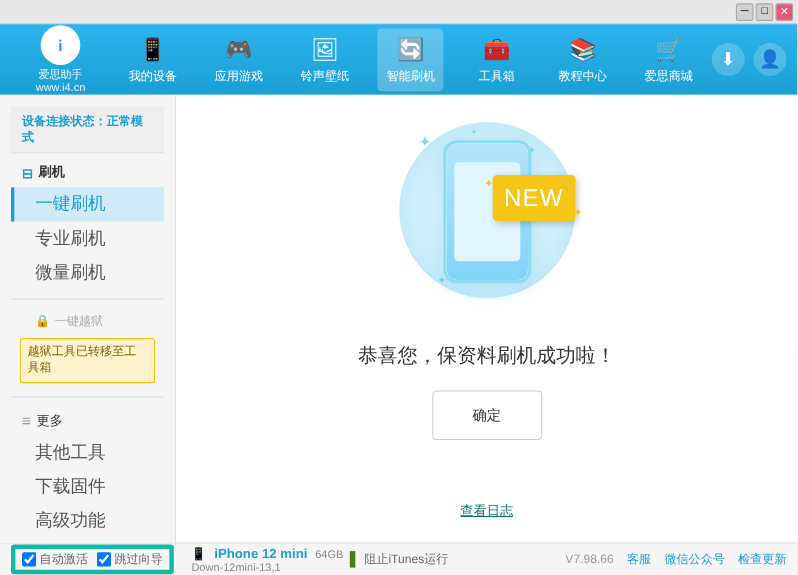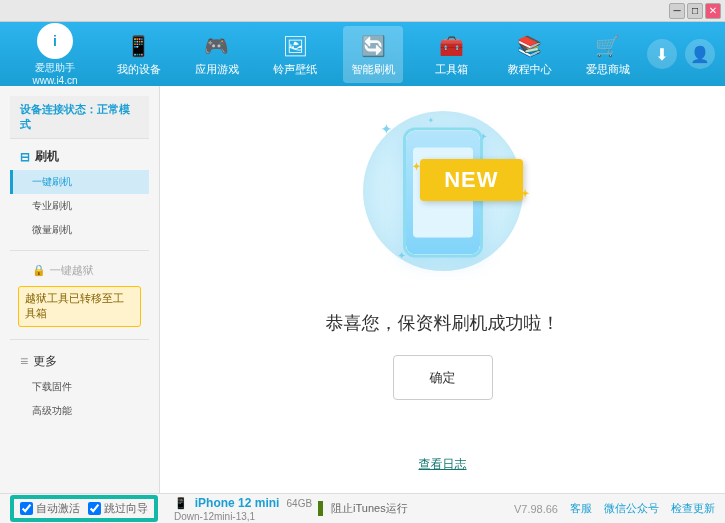--- a/index.html
+++ b/index.html
@@ -108,21 +108,21 @@
     }
     .sidebar-section-header {
       display: flex; align-items: center;
       padding: 5px 10px;
       font-size: 12px; color: #333; font-weight: bold;
       cursor: pointer;
     }
     .sidebar-section-header .icon { margin-right: 5px; color: #1a9fd4; }
     .sidebar-item {
       padding: 5px 10px 5px 22px;
-      font-size: 10px; color: #555;
+      font-size: 16px; color: #555;
       cursor: pointer;
     }
     .sidebar-item.active {
       background: #d0eaf8;
       color: #1a9fd4;
       border-left: 3px solid #1a9fd4;
       padding-left: 19px;
     }
     .sidebar-divider { height: 1px; background: #e0e0e0; margin: 4px 0; }
     .sidebar-locked {
@@ -191,22 +191,22 @@
     .new-badge {
       position: absolute;
       right: 20px;
       top: 40%;
       transform: translateY(-50%);
       z-index: 2;
     }
     .new-ribbon {
       background: #f5c518;
       color: white;
-      font-size: 22px; font-weight: 700;
-      padding: 8px 24px;
+      font-size: 22px; font-weight: 400;
+      padding: 8px 10px;
       border-radius: 4px;
       position: relative;
       box-shadow: 2px 2px 6px rgba(0,0,0,0.2);
       letter-spacing: 1px;
     }
     .new-ribbon::before {
       content: '✦';
       position: absolute;
       left: -8px; top: 2px;
       font-size: 10px; color: #f5c518;
@@ -362,20 +362,21 @@
       <div class="sidebar-notice">越狱工具已转移至工具箱</div>
     </div>
 
     <div class="sidebar-divider"></div>
 
     <div class="sidebar-section">
       <div class="sidebar-more-header">
         <span class="icon">≡</span>
         <span>更多</span>
       </div>
+      <div class="sidebar-item">其他工具</div>
       <div class="sidebar-item">下载固件</div>
       <div class="sidebar-item">高级功能</div>
     </div>
   </div>
 
   <div class="content-area">
 
     <div class="success-illustration">
 
       <div class="circle-bg"></div>

